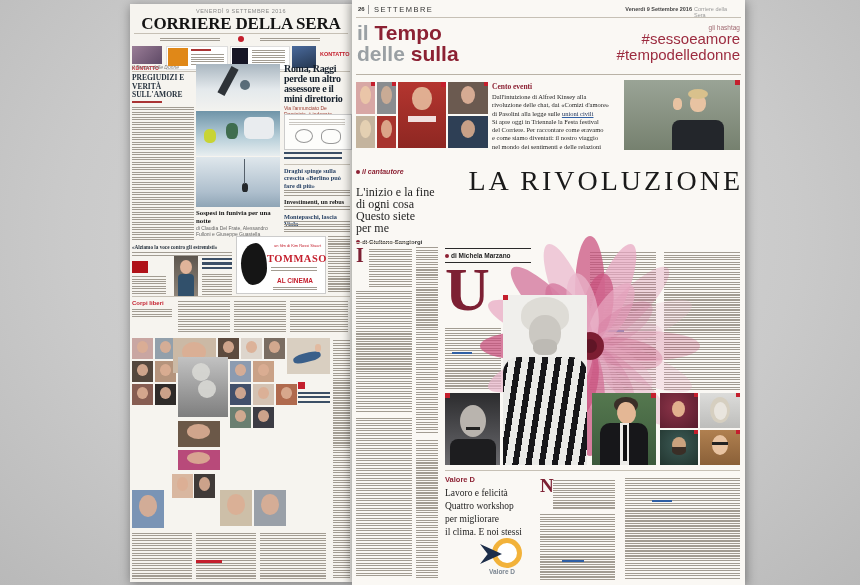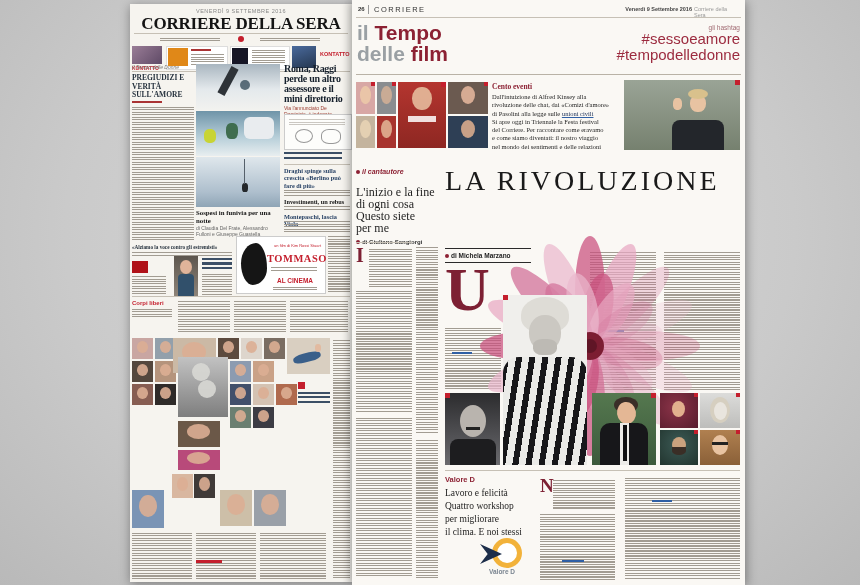--- a/index.html
+++ b/index.html
@@ -211,30 +211,30 @@
     <div class="abs sim2" style="left:2px;top:529px;width:60px;height:47px;"></div>
     <div class="abs sim2" style="left:66px;top:529px;width:60px;height:47px;"></div>
     <div class="abs" style="left:66px;top:556px;width:26px;height:3px;background:#c41f2d;"></div>
     <div class="abs sim2" style="left:130px;top:529px;width:66px;height:47px;"></div>
   </div>
 
   <div class="page" style="left:352px;top:0;width:393px;height:585px;background:#faf8f4;box-shadow:-4px 0 8px rgba(0,0,0,.18),2px 2px 10px rgba(0,0,0,.3);">
 
     <div class="abs sans" style="left:6px;top:6px;font-size:6px;font-weight:bold;color:#333;">26</div>
     <div class="abs" style="left:16px;top:5px;width:1px;height:9px;background:#999;"></div>
-    <div class="abs sans" style="left:22px;top:5px;font-size:7.5px;color:#333;letter-spacing:1.5px;">CORRIERE</div>
+    <div class="abs sans" style="left:22px;top:5px;font-size:7.5px;color:#333;letter-spacing:1.5px;">SETTEMBRE</div>
     <div class="abs sans" style="left:190px;top:6px;width:150px;text-align:right;font-size:5.5px;font-weight:bold;color:#444;">Venerdì 9 Settembre 2016</div>
     <div class="abs sans" style="left:342px;top:6px;width:46px;font-size:5.5px;color:#999;">Corriere della Sera</div>
     <div class="abs rule" style="left:4px;top:17px;width:385px;"></div>
 
     <div class="abs sans" style="left:5px;top:22px;font-size:21px;font-weight:bold;line-height:21px;">
       <span style="color:#9aa0a4;">il</span>
       <span style="color:#8c2133;">Tempo</span><br>
       <span style="color:#9aa0a4;margin-top:44px;">delle</span>
-      <span style="color:#8c2133;">film</span>
+      <span style="color:#8c2133;">sulla</span>
     </div>
     <div class="abs sans" style="left:188px;top:24px;width:200px;text-align:right;">
       <div style="font-size:6.5px;color:#a06a72;">gli hashtag</div>
       <div style="font-size:15px;color:#9c2b3f;line-height:16px;">#sessoeamore</div>
       <div style="font-size:15px;color:#9c2b3f;line-height:16px;">#tempodelledonne</div>
     </div>
     <div class="abs rule" style="left:4px;top:74px;width:385px;background:#b9b2a6;"></div>
 
     <div class="tile" style="left:4px;top:82px;width:19px;height:32px;background:#d8a7a5;">
         <i class="head" style="background:#ecc9a8;"></i>
@@ -277,21 +277,21 @@
     </div>
 
     <div class="ph" style="left:272px;top:80px;width:116px;height:70px;background:linear-gradient(180deg,#9aa496,#76816f);">
       <div class="abs" style="right:16px;bottom:0;width:52px;height:30px;background:#23262b;border-radius:8px 8px 0 0;"></div>
       <div class="abs" style="right:34px;top:14px;width:16px;height:18px;background:#e8c3a2;border-radius:50% 50% 45% 45%;"></div>
       <div class="abs" style="right:32px;top:9px;width:20px;height:10px;background:#d9c18c;border-radius:50%;"></div>
       <div class="abs" style="right:58px;top:18px;width:9px;height:12px;background:#e8c3a2;border-radius:40%;"></div>
       <span class="tag" style="right:0;top:0;"></span>
     </div>
 
-    <div class="abs serif" style="left:93px;top:162px;width:298px;color:#1a1a1a;">
+    <div class="abs serif" style="left:93px;top:162px;width:298px;color:#1a1a1a;text-align:right;">
       <div style="font-size:28px;line-height:37px;letter-spacing:3px;">LA RIVOLUZIONE</div>
     </div>
 
     <div class="abs" style="left:4px;top:168px;width:86px;">
       <div class="sans" style="font-size:7px;font-weight:bold;font-style:italic;color:#8c2133;"><span class="dot"></span><span>il cantautore</span></div>
       <div class="serif" style="font-size:12px;color:#1d1d1d;line-height:12px;margin-top:11px;white-space:nowrap;">
         <div>L'inizio e la fine</div>
         <div>di ogni cosa</div>
         <div>Questo siete</div>
         <div>per me</div>

